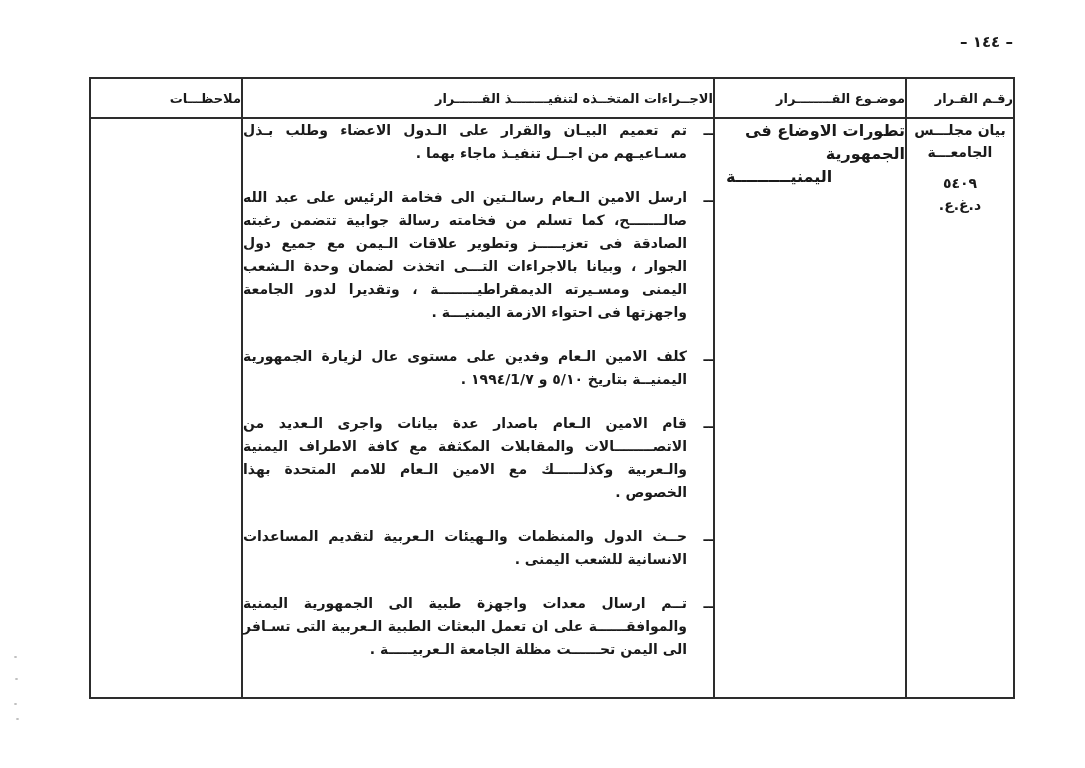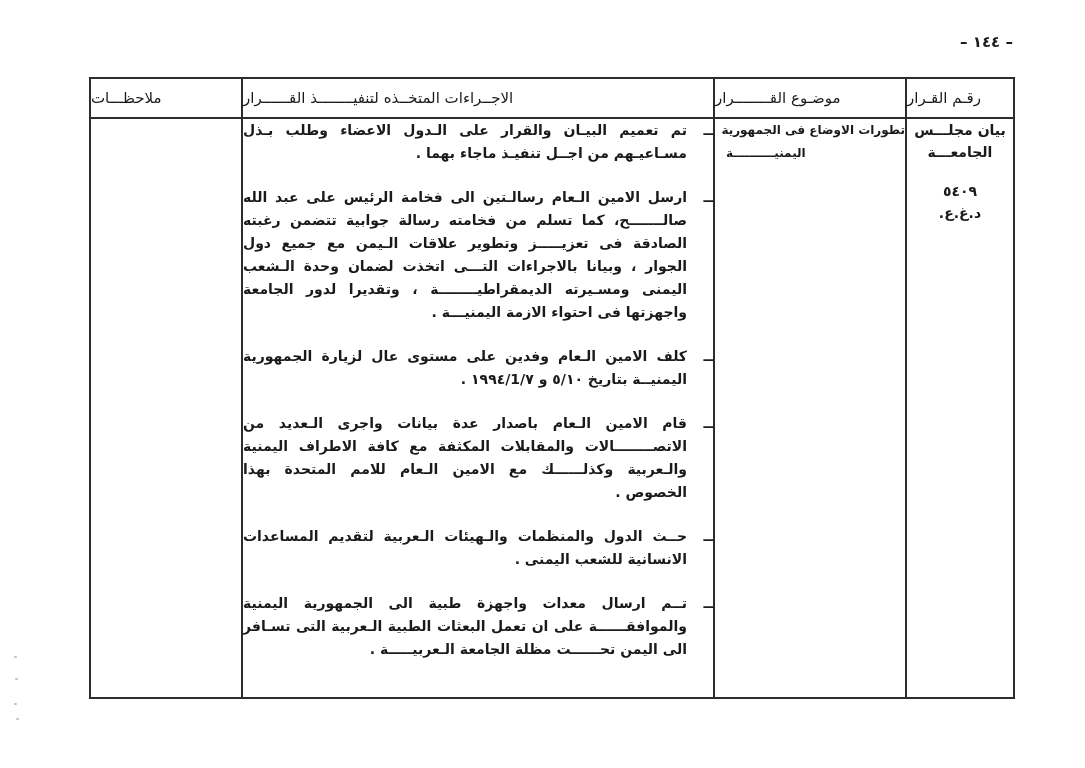--- a/index.html
+++ b/index.html
@@ -36,36 +36,36 @@
     direction: rtl;
   }
   table.decision-table th,
   table.decision-table td {
     border: 2px solid #2d2d2d;
     padding: 0;
     vertical-align: top;
   }
   table.decision-table th {
     height: 38px;
-    font-size: 15px;
-    font-weight: 400;
-    text-align: left;
+    font-size: 13px;
+    font-weight: 700;
+    text-align: right;
     vertical-align: middle;
   }
   .cell-number {
     text-align: center;
     font-size: 14px;
     font-weight: 700;
     line-height: 22px;
     padding-top: 9px;
   }
-  .cell-number .num { margin-top: 17px; }
+  .cell-number .num { margin-top: 9px; }
   .cell-number .session { }
   .cell-subject {
-    font-size: 12px;
+    font-size: 16px;
     font-weight: 700;
     line-height: 23px;
     padding: 9px 9px 0 9px;
     text-align: right;
     border-radius: 24px;
   }
   .cell-subject .subject-line2 { text-align: left; padding-left: 11px; }
   .cell-procedures {
     font-size: 14px;
     font-weight: 700;

